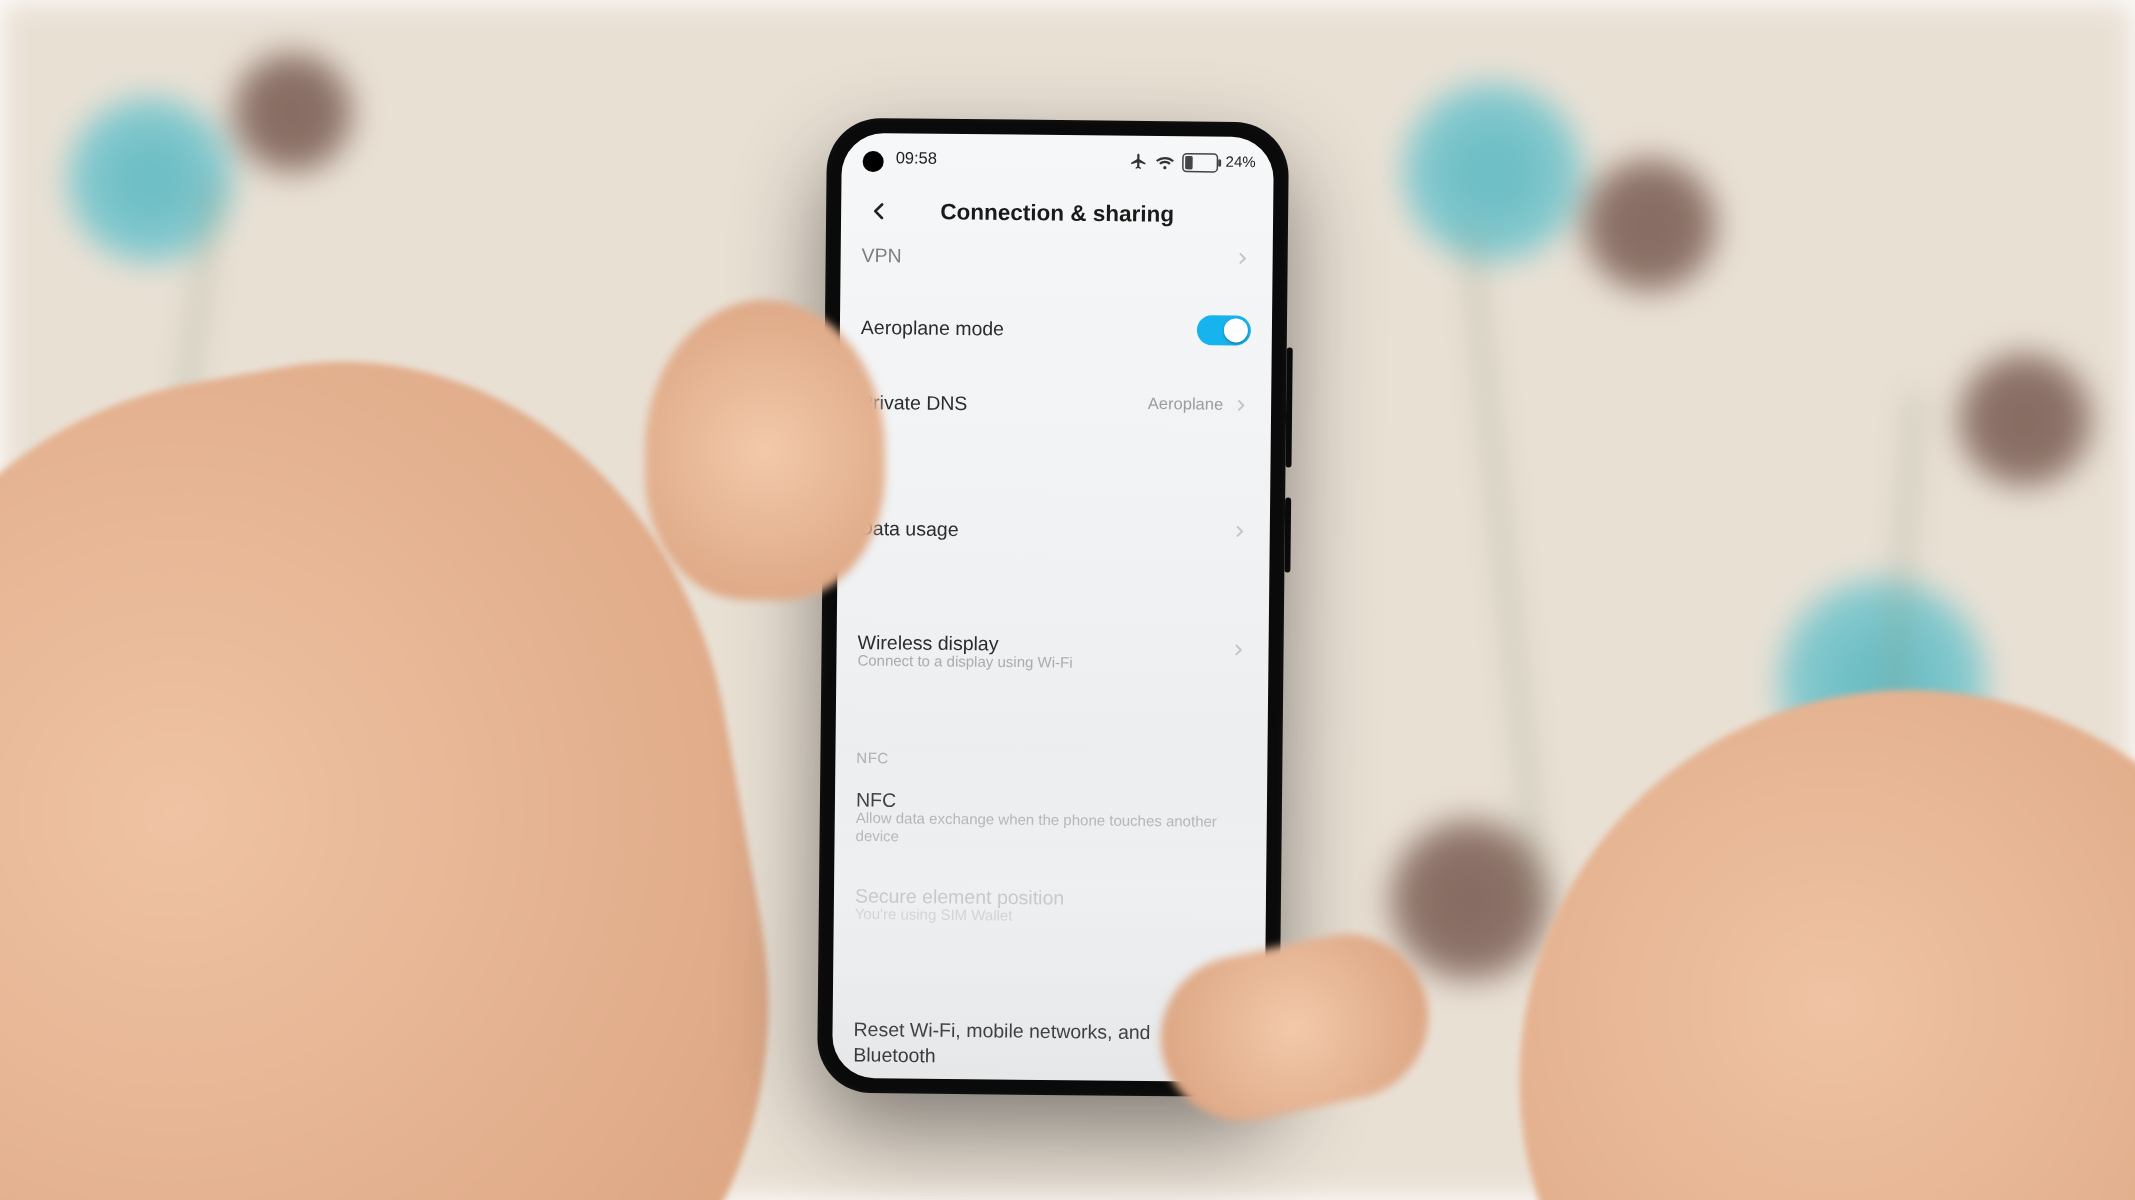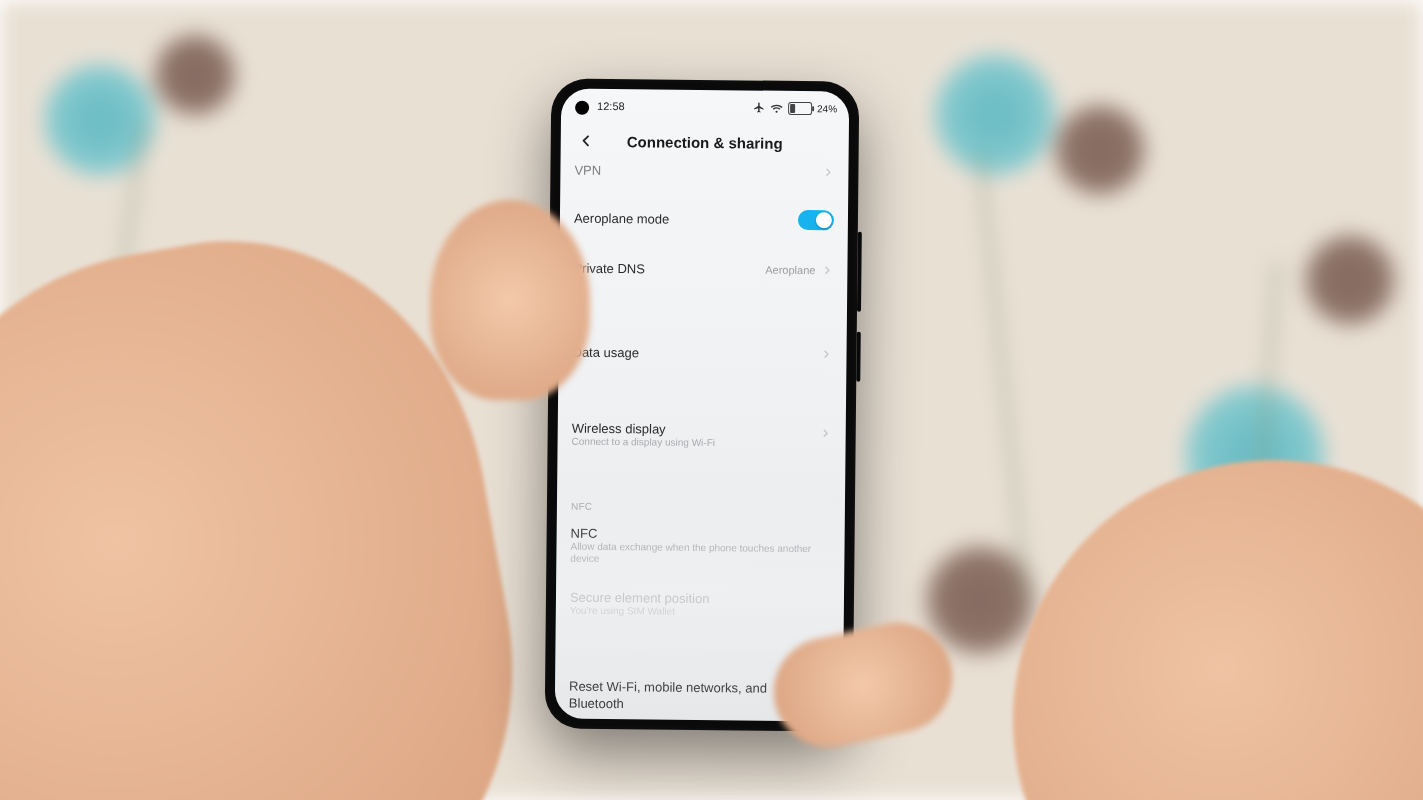--- a/index.html
+++ b/index.html
@@ -180,21 +180,21 @@
 <div class="hand-right-finger"></div>
 
 <div class="phone">
   <span class="phone-side-btn b1"></span>
   <span class="phone-side-btn b2"></span>
 
   <div class="screen">
     <span class="punch-hole"></span>
 
     <div class="status-bar">
-      <span>12:58</span>
+      <span>09:58</span>
       <span class="status-right">
         <span class="sb-icon">
           <svg width="12" height="12" viewBox="0 0 24 24" fill="#333">
               <path d="M21 16v-2l-8-5V3.5a1.5 1.5 0 0 0-3 0V9l-8 5v2l8-2.5V19l-2 1.5V22l3.5-1 3.5 1v-1.5L13 19v-5.5l8 2.5z"></path>
             </svg>
         </span>
         <span class="sb-icon">
           <svg width="13" height="11" viewBox="0 0 24 20" fill="#333">
               <path d="M12 18.5a2 2 0 1 0 0-4 2 2 0 0 0 0 4zm-5.3-5.8a8 8 0 0 1 10.6 0l1.9-1.9a10.7 10.7 0 0 0-14.4 0zM.9 7.4l1.9 1.9a14.7 14.7 0 0 1 18.4 0l1.9-1.9a17.4 17.4 0 0 0-22.2 0z"></path>
             </svg>

